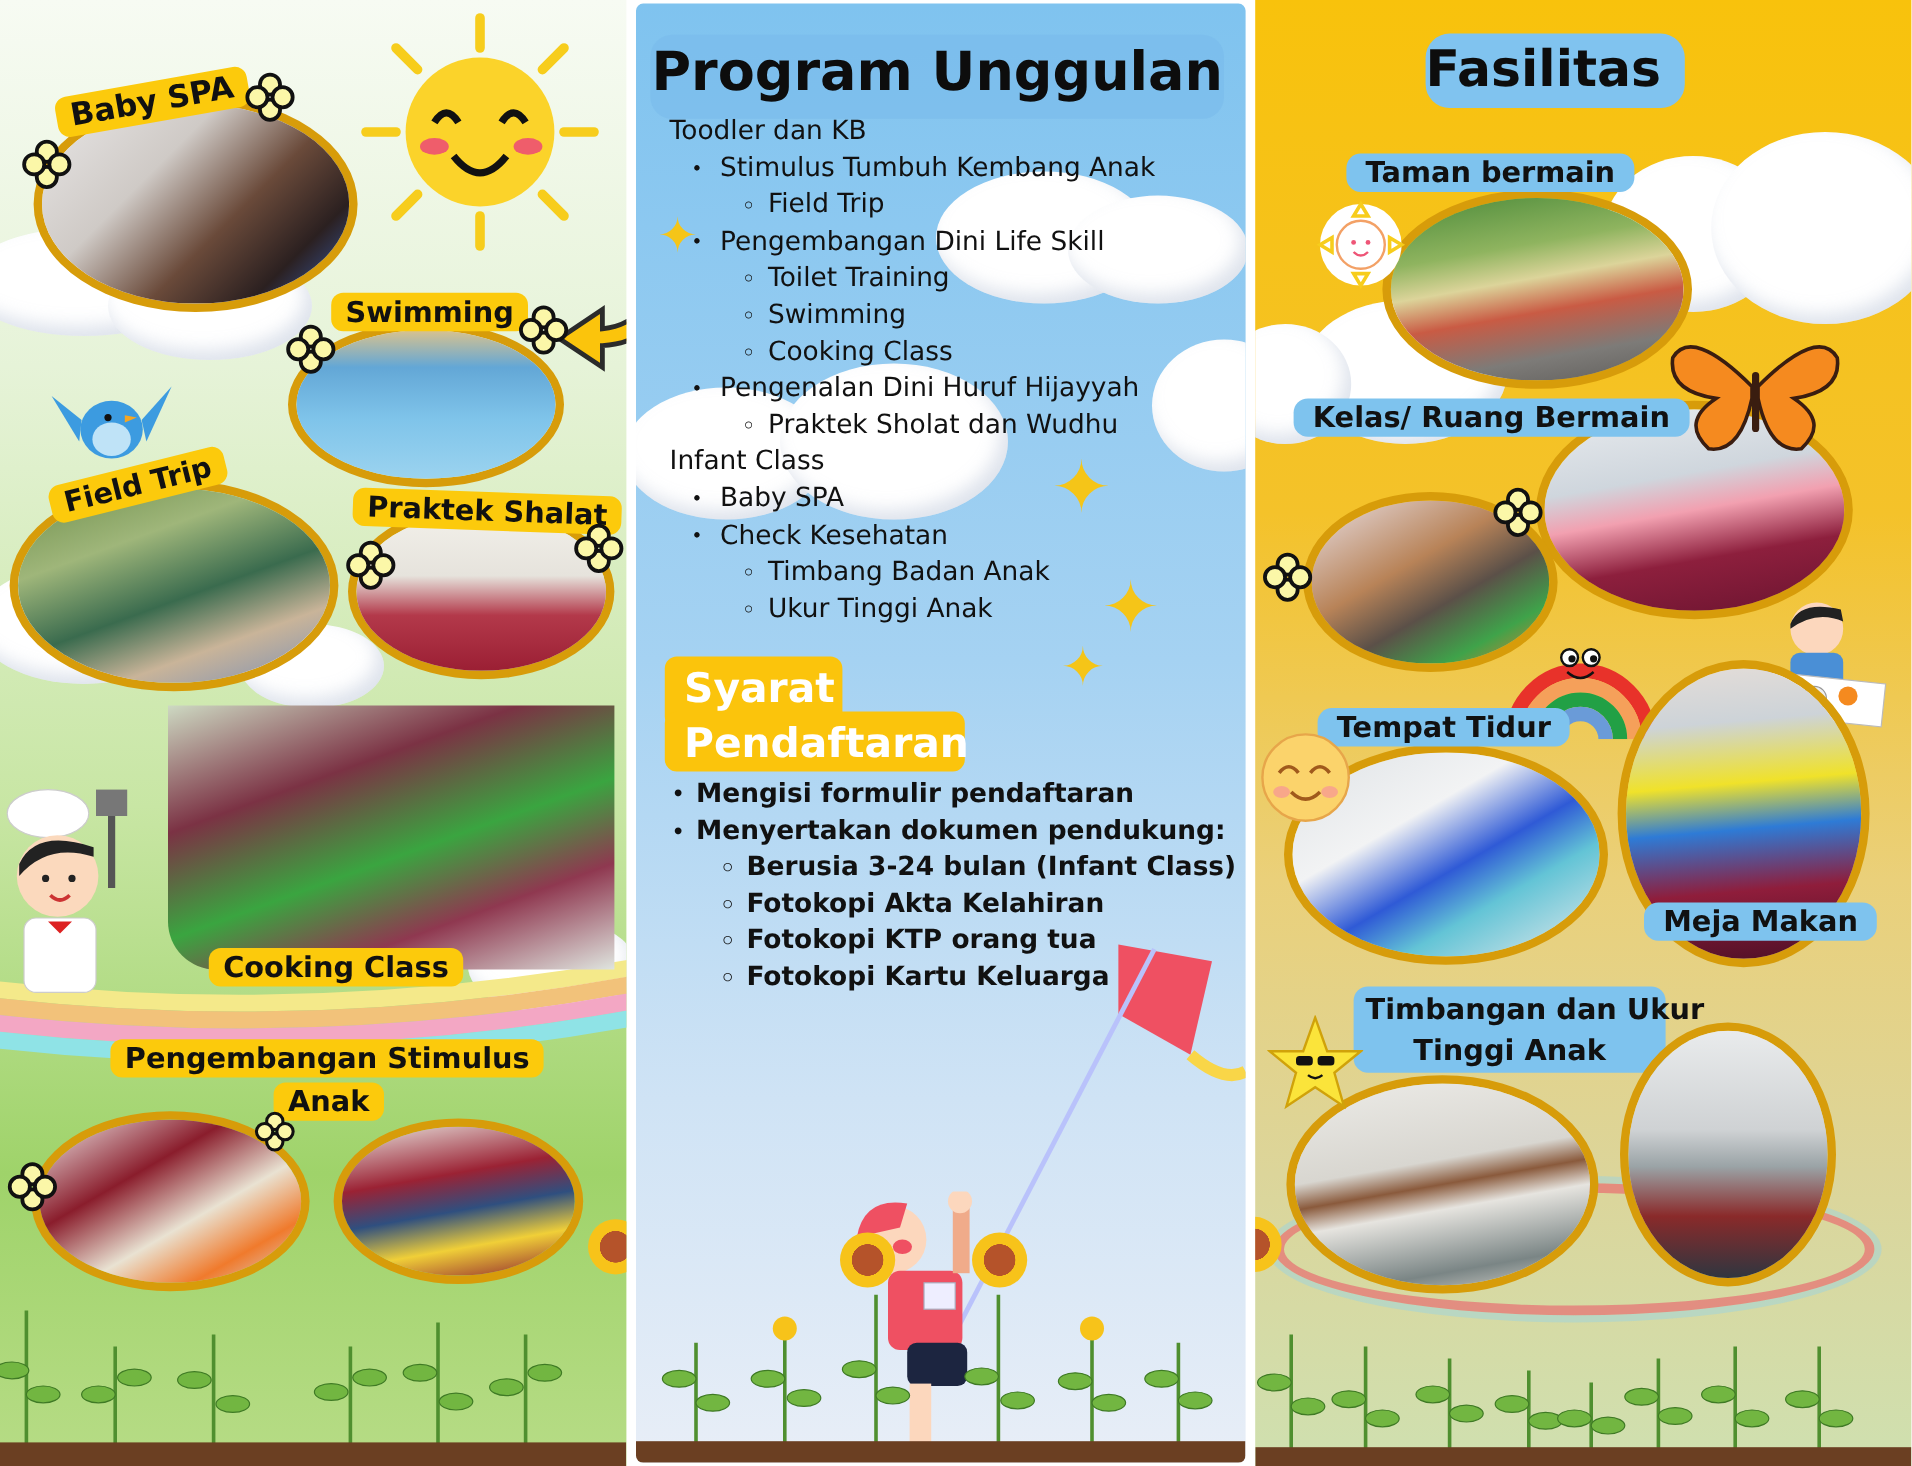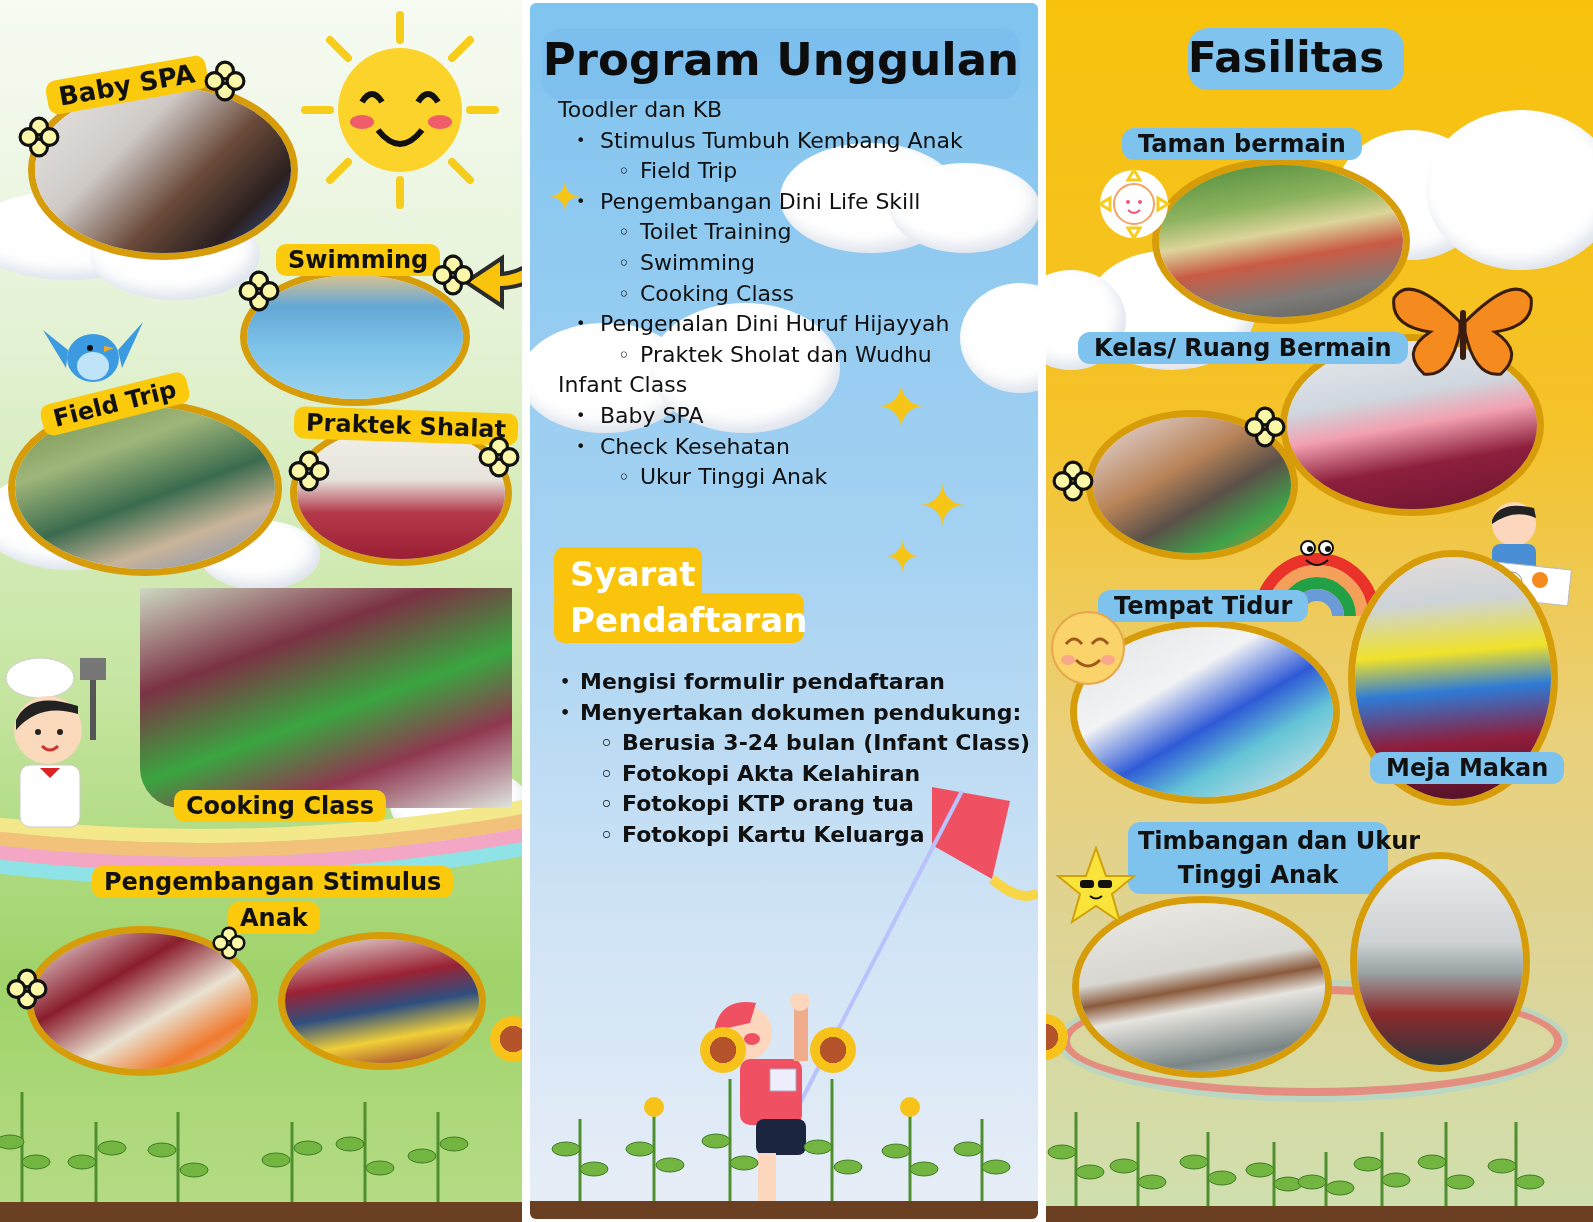--- a/index.html
+++ b/index.html
@@ -29,21 +29,21 @@
   .prog-list .l1 { padding-left: 42px; position: relative; }
   .prog-list .l2 { padding-left: 82px; position: relative; }
   .prog-list .l1::before { content: "•"; position: absolute; left: 18px; font-size: 16px; }
   .prog-list .l2::before { content: "◦"; position: absolute; left: 60px; font-size: 20px; }
 
   #syarat-box { position: absolute; left: 24px; top: 544px; }
   #syarat-box .s1 { position: absolute; left: 0; top: 0; width: 148px; height: 60px; background: #fbc40c; border-radius: 10px; }
   #syarat-box .s2 { position: absolute; left: 0; top: 46px; width: 250px; height: 50px; background: #fbc40c; border-radius: 10px; }
   #syarat-box .txt { position: absolute; left: 16px; top: 4px; color: #fff; font-weight: bold; font-size: 34px; line-height: 46px; width: 260px; }
 
-  .req-list { position: absolute; left: 30px; top: 664px; font-size: 22px; font-weight: bold; color: #111; line-height: 30.6px; }
+  .req-list { position: absolute; left: 30px; top: 644px; font-size: 22px; font-weight: bold; color: #111; line-height: 30.6px; }
   .req-list .l1 { padding-left: 20px; position: relative; }
   .req-list .l1::before { content: "•"; position: absolute; left: 0; font-size: 16px; }
   .req-list .l2 { padding-left: 62px; position: relative; }
   .req-list .l2::before { content: "◦"; position: absolute; left: 40px; font-size: 20px; }
   .req-list .l2c { padding-left: 62px; }
 
   #fasilitas-title { position: absolute; left: 122px; top: 28px; width: 216px; height: 62px; background: #80c3ef; border-radius: 20px; font-size: 42px; font-weight: bold; color: #0d0d0d; text-align: left; line-height: 60px; margin-left: 20px; }
   .sunflower { position: absolute; width: 46px; height: 46px; border-radius: 50%; background: radial-gradient(circle, #b5532a 0 40%, #f7c31a 41% 100%); }
 </style>
 </head>
@@ -267,20 +267,21 @@
     <div class="l2">Field Trip</div>
     <div class="l1">Pengembangan Dini Life Skill</div>
     <div class="l2">Toilet Training</div>
     <div class="l2">Swimming</div>
     <div class="l2">Cooking Class</div>
     <div class="l1">Pengenalan Dini Huruf Hijayyah</div>
     <div class="l2">Praktek Sholat dan Wudhu</div>
     <div class="l0">Infant Class</div>
     <div class="l1">Baby SPA</div>
     <div class="l1">Check Kesehatan</div>
+    <div class="l2">Timbang Badan Anak</div>
     <div class="l2">Ukur Tinggi Anak</div>
   </div>
 
   <div id="syarat-box">
     <div class="s1"></div>
     <div class="s2"></div>
     <div class="txt">
       <div>Syarat</div>
       <div>Pendaftaran</div>
     </div>

